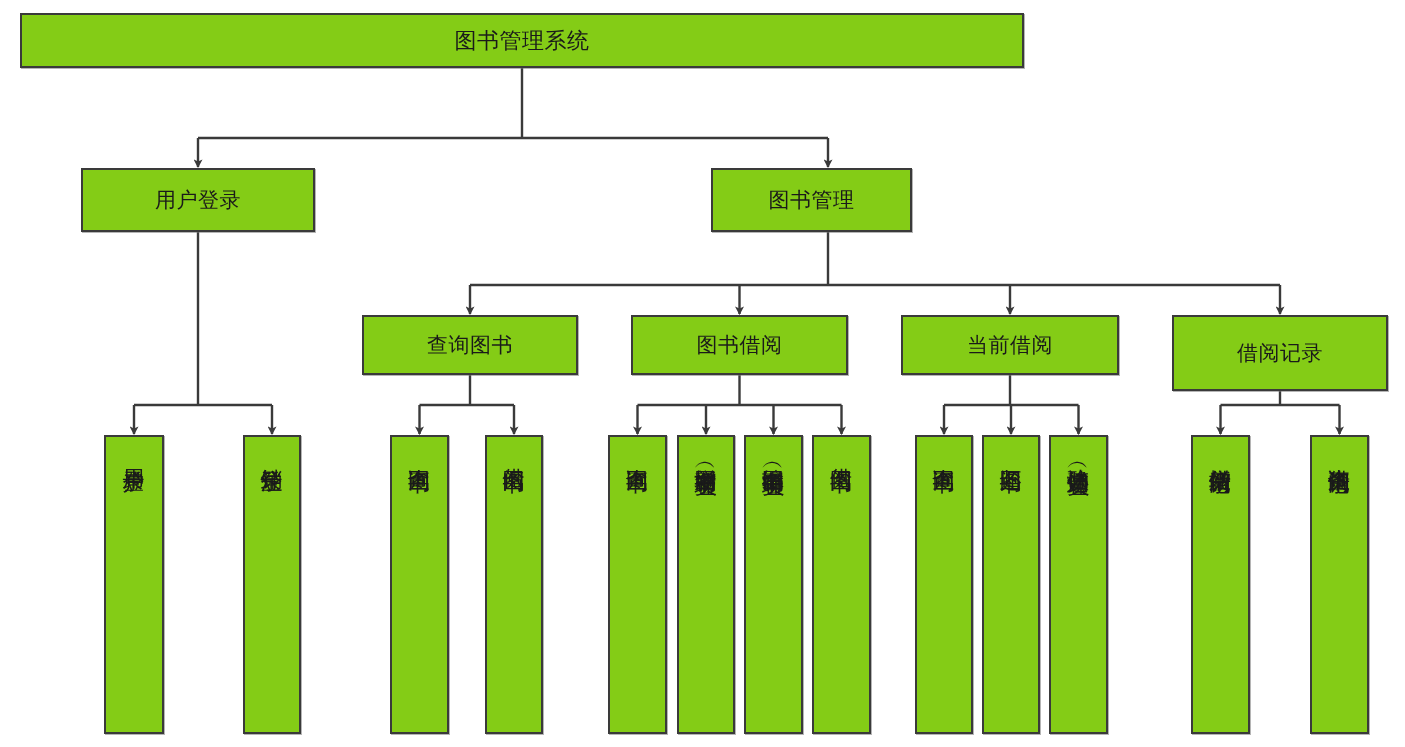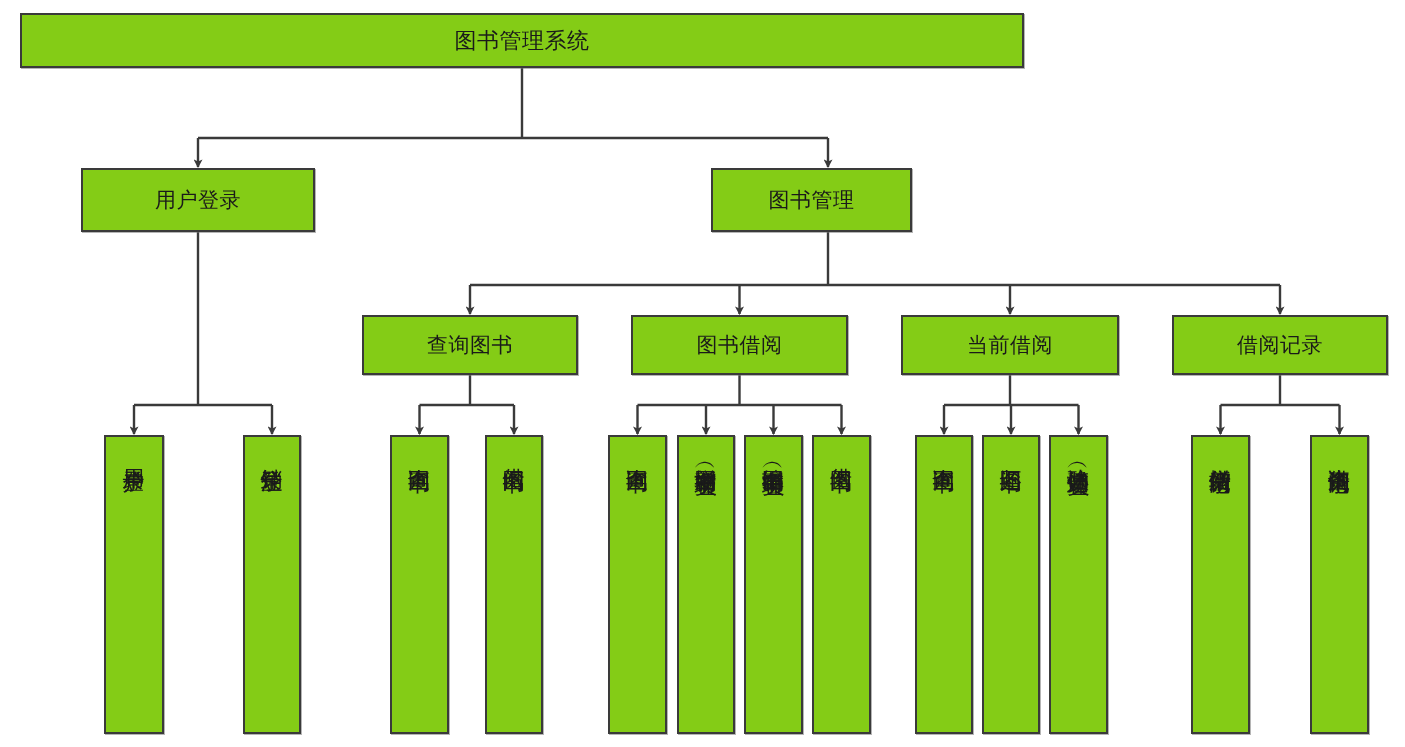--- a/index.html
+++ b/index.html
@@ -137,21 +137,21 @@
       </div>
       <div class="node horiz" style="left: 362px; top: 315px; width: 216px; height: 60px;">
         <span class="node-label">查询图书</span>
       </div>
       <div class="node horiz" style="left: 631px; top: 315px; width: 217px; height: 60px; align-items: center;">
         <span class="node-label">图书借阅</span>
       </div>
       <div class="node horiz" style="left: 901px; top: 315px; width: 218px; height: 60px;">
         <span class="node-label">当前借阅</span>
       </div>
-      <div class="node horiz" style="left: 1172px; top: 315px; width: 216px; height: 60px;">
+      <div class="node horiz" style="left: 1172px; top: 315px; width: 216px; height: 76px;">
         <span class="node-label">借阅记录</span>
       </div>
       <div class="node vert" style="left: 104px; top: 435px; width: 60px; height: 299px;">
         <span class="node-label">用户登录</span>
       </div>
       <div class="node vert" style="left: 243px; top: 435px; width: 58px; height: 299px;">
         <span class="node-label">注销登录</span>
       </div>
       <div class="node vert" style="left: 390px; top: 435px; width: 59px; height: 299px;">
         <span class="node-label">查询图书</span>

